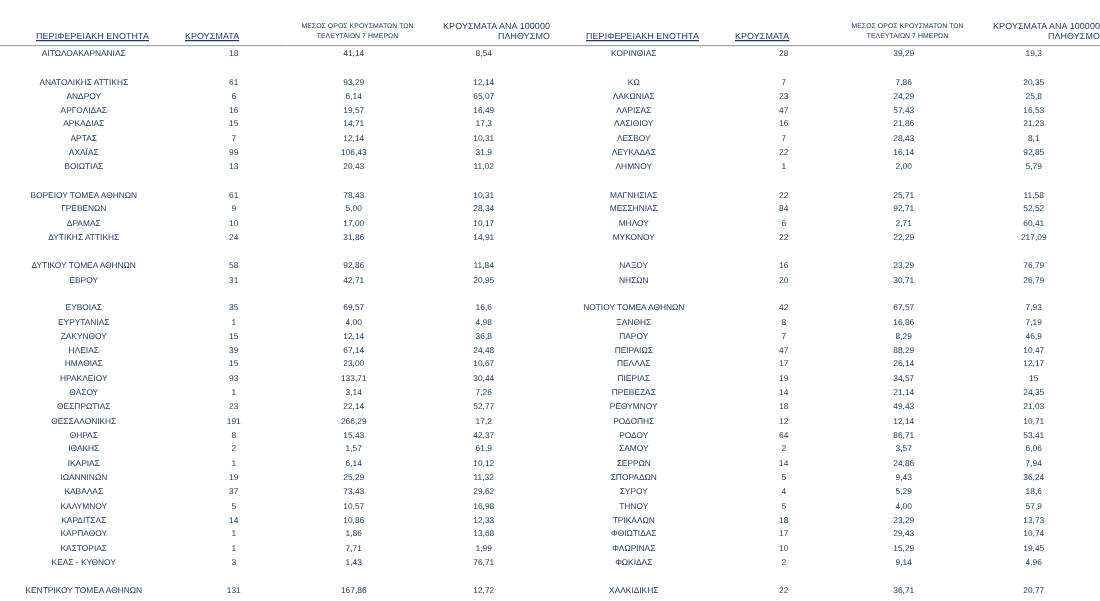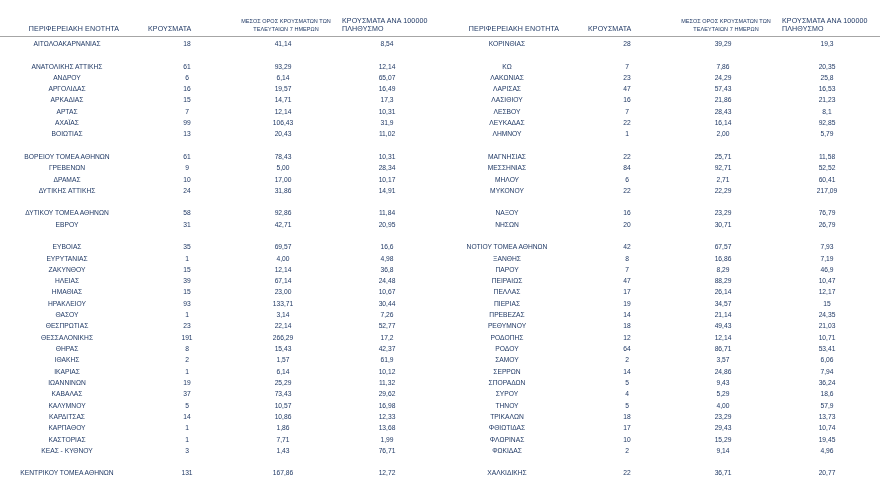--- a/index.html
+++ b/index.html
@@ -50,33 +50,34 @@
     height: 36px;
   }
   thead th .hd {
     display: block;
     line-height: 8.6px;
     padding-bottom: 2px;
   }
   th.h-name .hd, th.h-cases .hd {
     font-size: 7.1px;
     letter-spacing: 0.1px;
+    text-decoration: underline;
   }
   th.h-avg .hd {
     font-size: 5.5px;
     letter-spacing: 0.05px;
   }
   th.h-per .hd {
     font-size: 7.1px;
     letter-spacing: 0.1px;
   }
   th.h-name { text-align: center; }
   th.h-cases { text-align: left; }
   th.h-avg { text-align: center; }
-  th.h-per { text-align: left; }
+  th.h-per { text-align: right; }
 
   tbody td {
     padding: 0;
     height: 11.32px;
     line-height: 11.32px;
     font-size: 6.7px;
     color: #1f3864;
     white-space: nowrap;
     overflow: hidden;
   }

